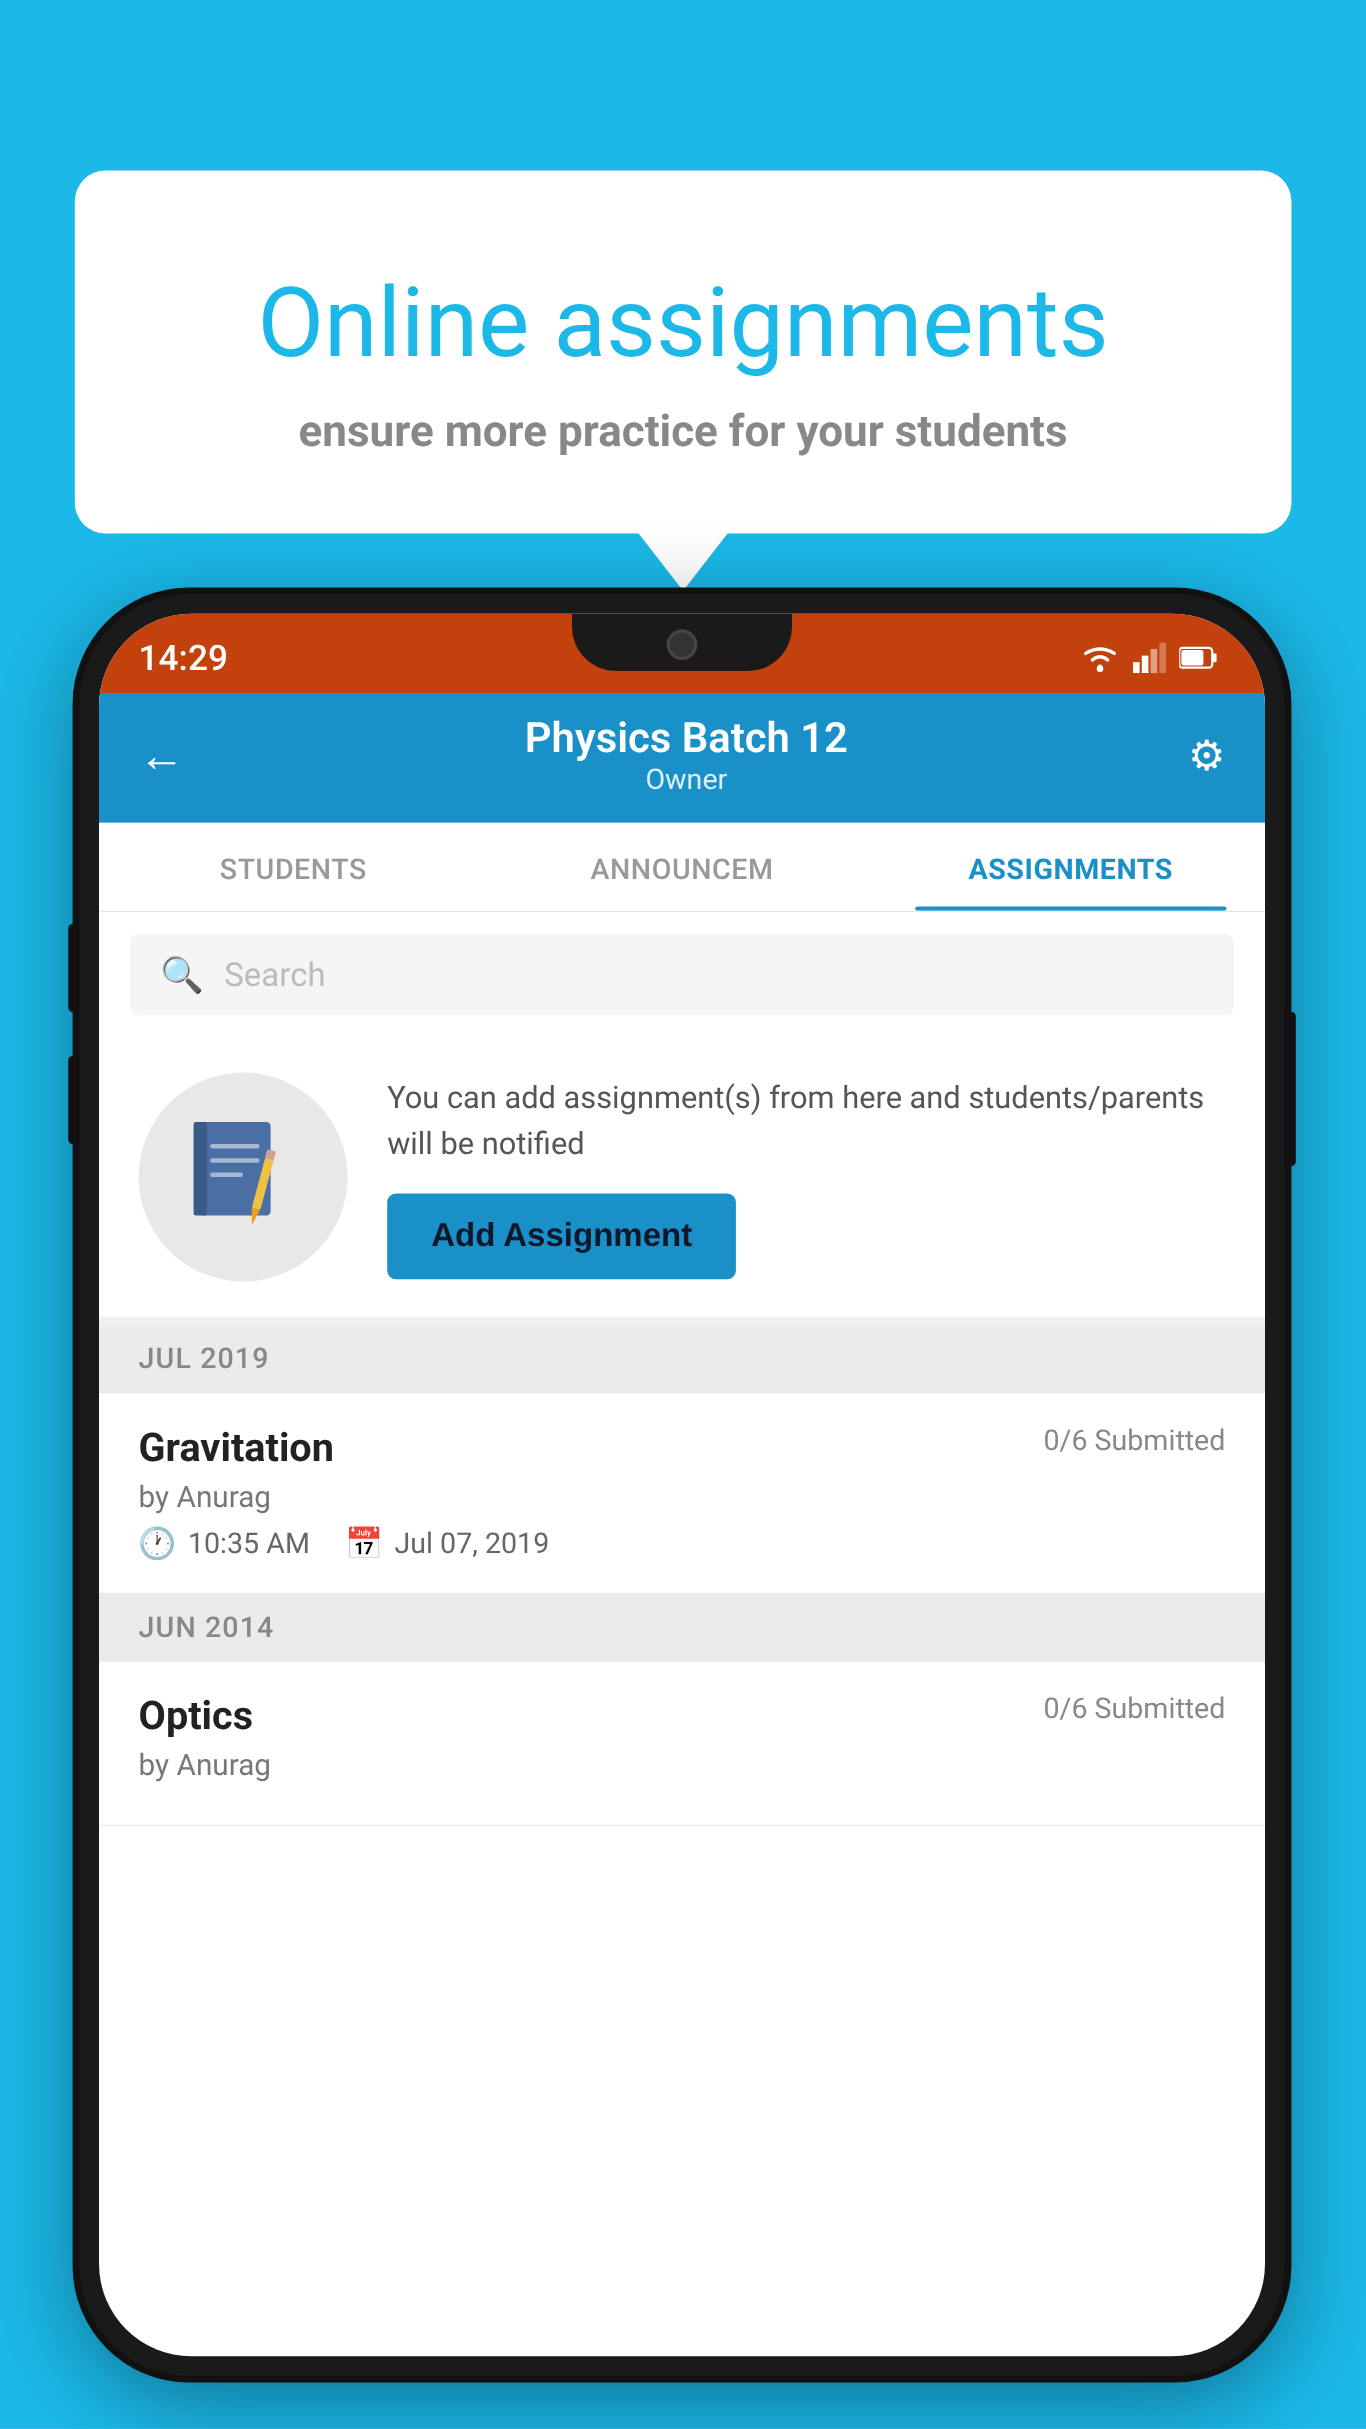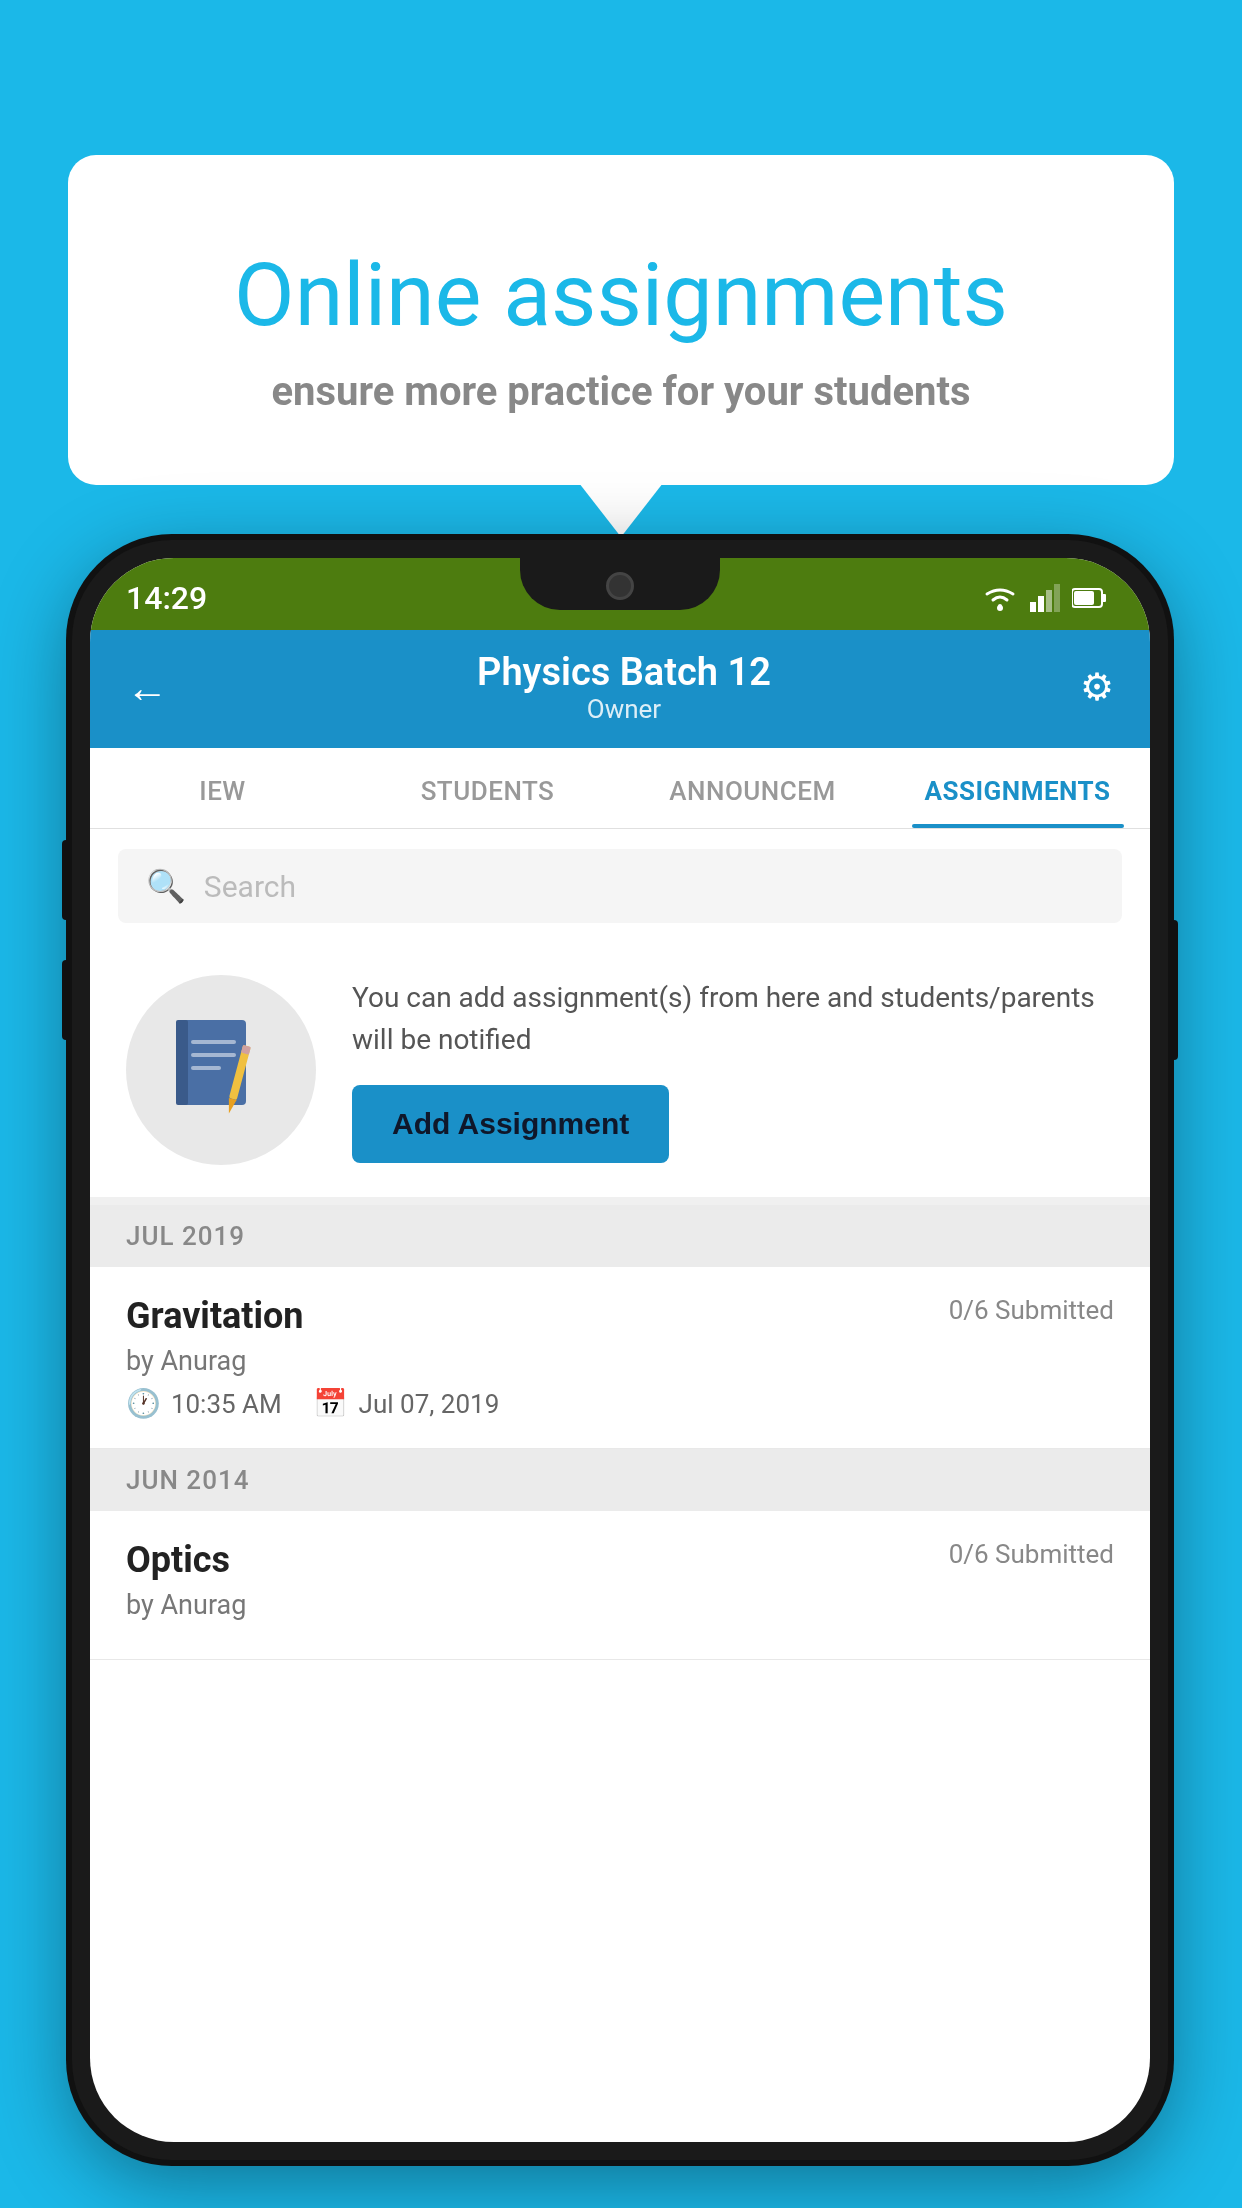--- a/index.html
+++ b/index.html
@@ -100,21 +100,21 @@
       width: 28px;
       height: 28px;
       background: #333;
       border-radius: 50%;
       border: 3px solid #444;
     }
 
     
     .status-bar {
       height: 72px;
-      background: #4d7c0f;
+      background: #c2410c;
       display: flex;
       align-items: center;
       justify-content: space-between;
       padding: 0 42px 0 36px;
       padding-top: 8px;
       text-align: center;
     }
 
     .status-time {
       color: white;
@@ -416,21 +416,20 @@
     <div class="app-header">
       <span class="header-back">←</span>
       <div class="header-title-block">
         <div class="header-title">Physics Batch 12</div>
         <div class="header-subtitle">Owner</div>
       </div>
       <span class="header-settings">⚙</span>
     </div>
 
     <div class="tabs-bar">
-      <div class="tab-item">IEW</div>
       <div class="tab-item">STUDENTS</div>
       <div class="tab-item">ANNOUNCEM</div>
       <div class="tab-item active">ASSIGNMENTS</div>
     </div>
 
     <div class="search-container">
       <div class="search-bar">
         <span class="search-icon-wrap">🔍</span>
         <span class="search-placeholder-text">Search</span>
       </div>

